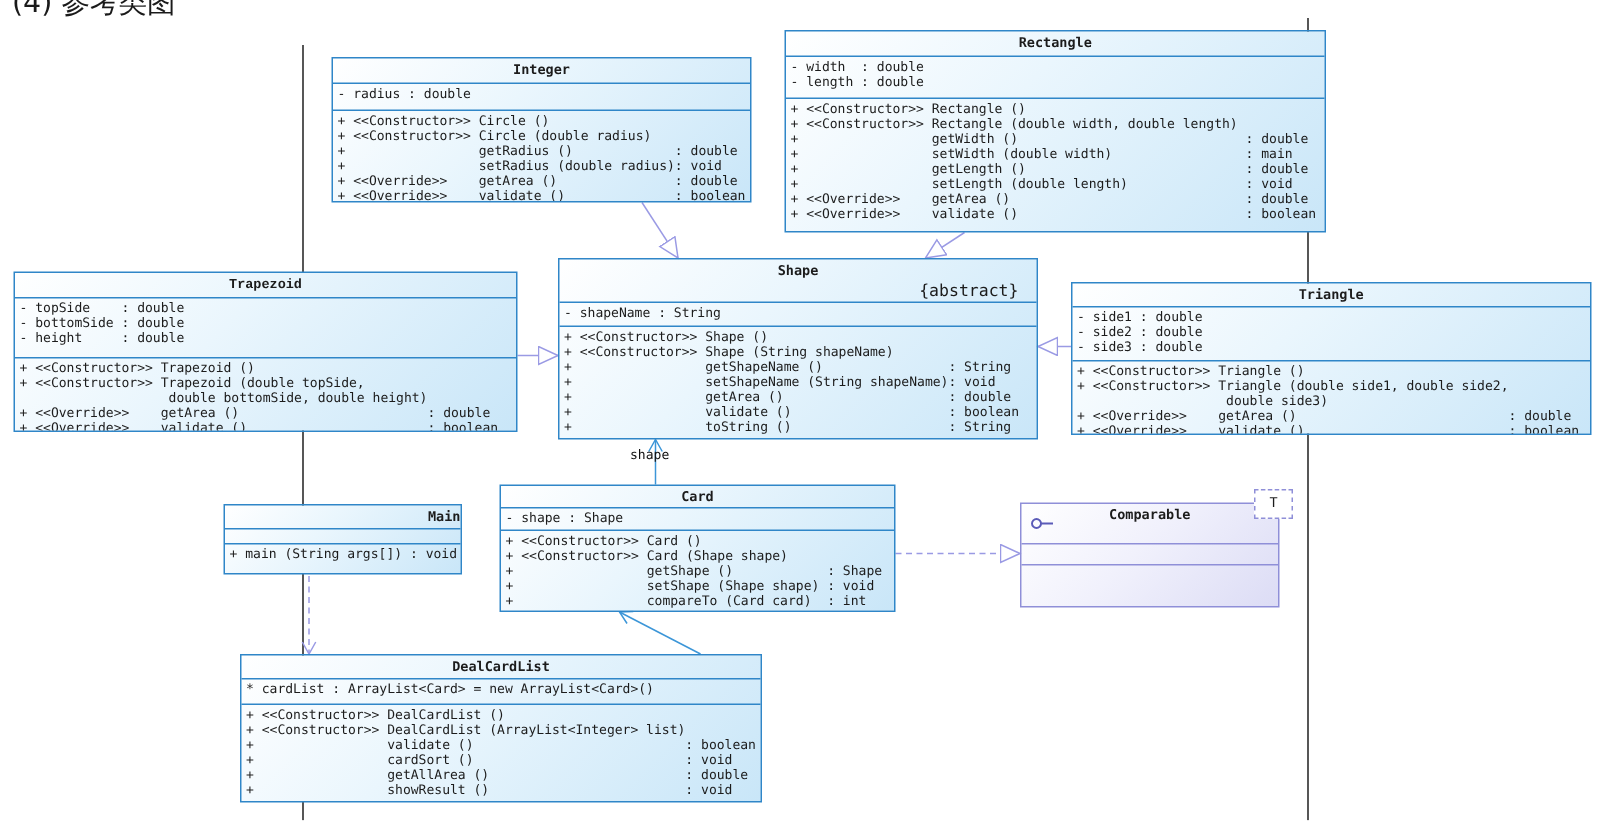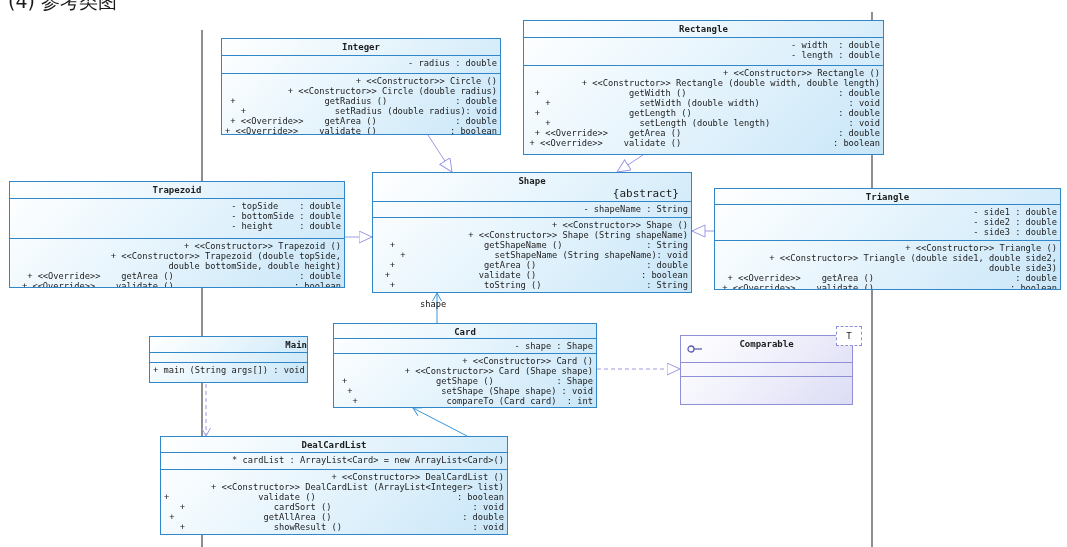--- a/index.html
+++ b/index.html
@@ -8,21 +8,21 @@
   #page-heading{position:absolute;left:8px;top:-11px;font-family:"DejaVu Sans",sans-serif;
          font-size:19px;color:#1a1a1a;z-index:3;white-space:nowrap;}
   #connector-layer{position:absolute;left:0;top:0;z-index:0;}
   .uml-box{position:absolute;z-index:2;box-sizing:border-box;display:flex;flex-direction:column;
          border:1px solid #2f86c8;background:linear-gradient(135deg,#ffffff 0%,#eaf6fd 40%,#c9e6f8 100%);
          color:#1c1c1c;}
   .uml-box.iface{border-color:#8f8fd8;background:linear-gradient(135deg,#ffffff 0%,#f1f1fc 45%,#dcdcf5 100%);}
   .cmp-title{flex:0 0 auto;position:relative;box-sizing:border-box;text-align:center;
          font-size:9px;font-weight:bold;line-height:14px;padding-top:1px;overflow:visible;white-space:nowrap;}
   .cmp-title .tag{position:absolute;right:12px;bottom:0;font-weight:normal;font-size:11px;}
-  .cmp{flex:0 0 auto;box-sizing:border-box;border-top:1px solid #2f86c8;padding:2px 3px 0 3px;overflow:hidden;text-align:right;}
+  .cmp{flex:0 0 auto;box-sizing:border-box;border-top:1px solid #2f86c8;padding:2px 21px 0 3px;overflow:hidden;}
   .iface .cmp{border-top-color:#8f8fd8;}
   .cmp.methods{flex:1 1 auto;}
   .mline{white-space:pre;font-size:8.7px;line-height:10px;}
   .lollipop{position:absolute;left:6px;top:50%;margin-top:-4px;width:16px;height:8px;}
   .generic-box{position:absolute;box-sizing:border-box;border:1px dashed #8f8fd8;background:#ffffff;
          font-size:9px;font-weight:normal;text-align:center;line-height:18px;z-index:3;}
   .edge-label{position:absolute;z-index:2;font-size:8.7px;color:#111;white-space:nowrap;}
 </style>
 </head>
 <body>
@@ -71,29 +71,29 @@
       <div class="uml-box" style="left: 523px; top: 20px; width: 361px; height: 135px;">
         <div class="cmp-title" style="height: 16px;"><span>Rectangle</span></div>
         <div class="cmp attrs" style="height: 28px;">
           <div class="mline">- width  : double</div>
           <div class="mline">- length : double</div>
         </div>
         <div class="cmp methods">
           <div class="mline">+ &lt;&lt;Constructor&gt;&gt; Rectangle ()</div>
           <div class="mline">+ &lt;&lt;Constructor&gt;&gt; Rectangle (double width, double length)</div>
           <div class="mline">+                 getWidth ()                             : double</div>
-          <div class="mline">+                 setWidth (double width)                 : void</div>
+          <div class="mline">+                 setWidth (double width)                 : main</div>
           <div class="mline">+                 getLength ()                            : double</div>
           <div class="mline">+                 setLength (double length)               : void</div>
           <div class="mline">+ &lt;&lt;Override&gt;&gt;    getArea ()                              : double</div>
           <div class="mline">+ &lt;&lt;Override&gt;&gt;    validate ()                             : boolean</div>
         </div>
       </div>
       <div class="uml-box" style="left: 9px; top: 181px; width: 336px; height: 107px;">
-        <div class="cmp-title" style="height: 16px;"><span>Trapezoid</span></div>
+        <div class="cmp-title" style="height: 16px; font-family: Liberation Mono, monospace;"><span>Trapezoid</span></div>
         <div class="cmp attrs" style="height: 40px;">
           <div class="mline">- topSide    : double</div>
           <div class="mline">- bottomSide : double</div>
           <div class="mline">- height     : double</div>
         </div>
         <div class="cmp methods">
           <div class="mline">+ &lt;&lt;Constructor&gt;&gt; Trapezoid ()</div>
           <div class="mline">+ &lt;&lt;Constructor&gt;&gt; Trapezoid (double topSide,</div>
           <div class="mline">                   double bottomSide, double height)</div>
           <div class="mline">+ &lt;&lt;Override&gt;&gt;    getArea ()                        : double</div>

